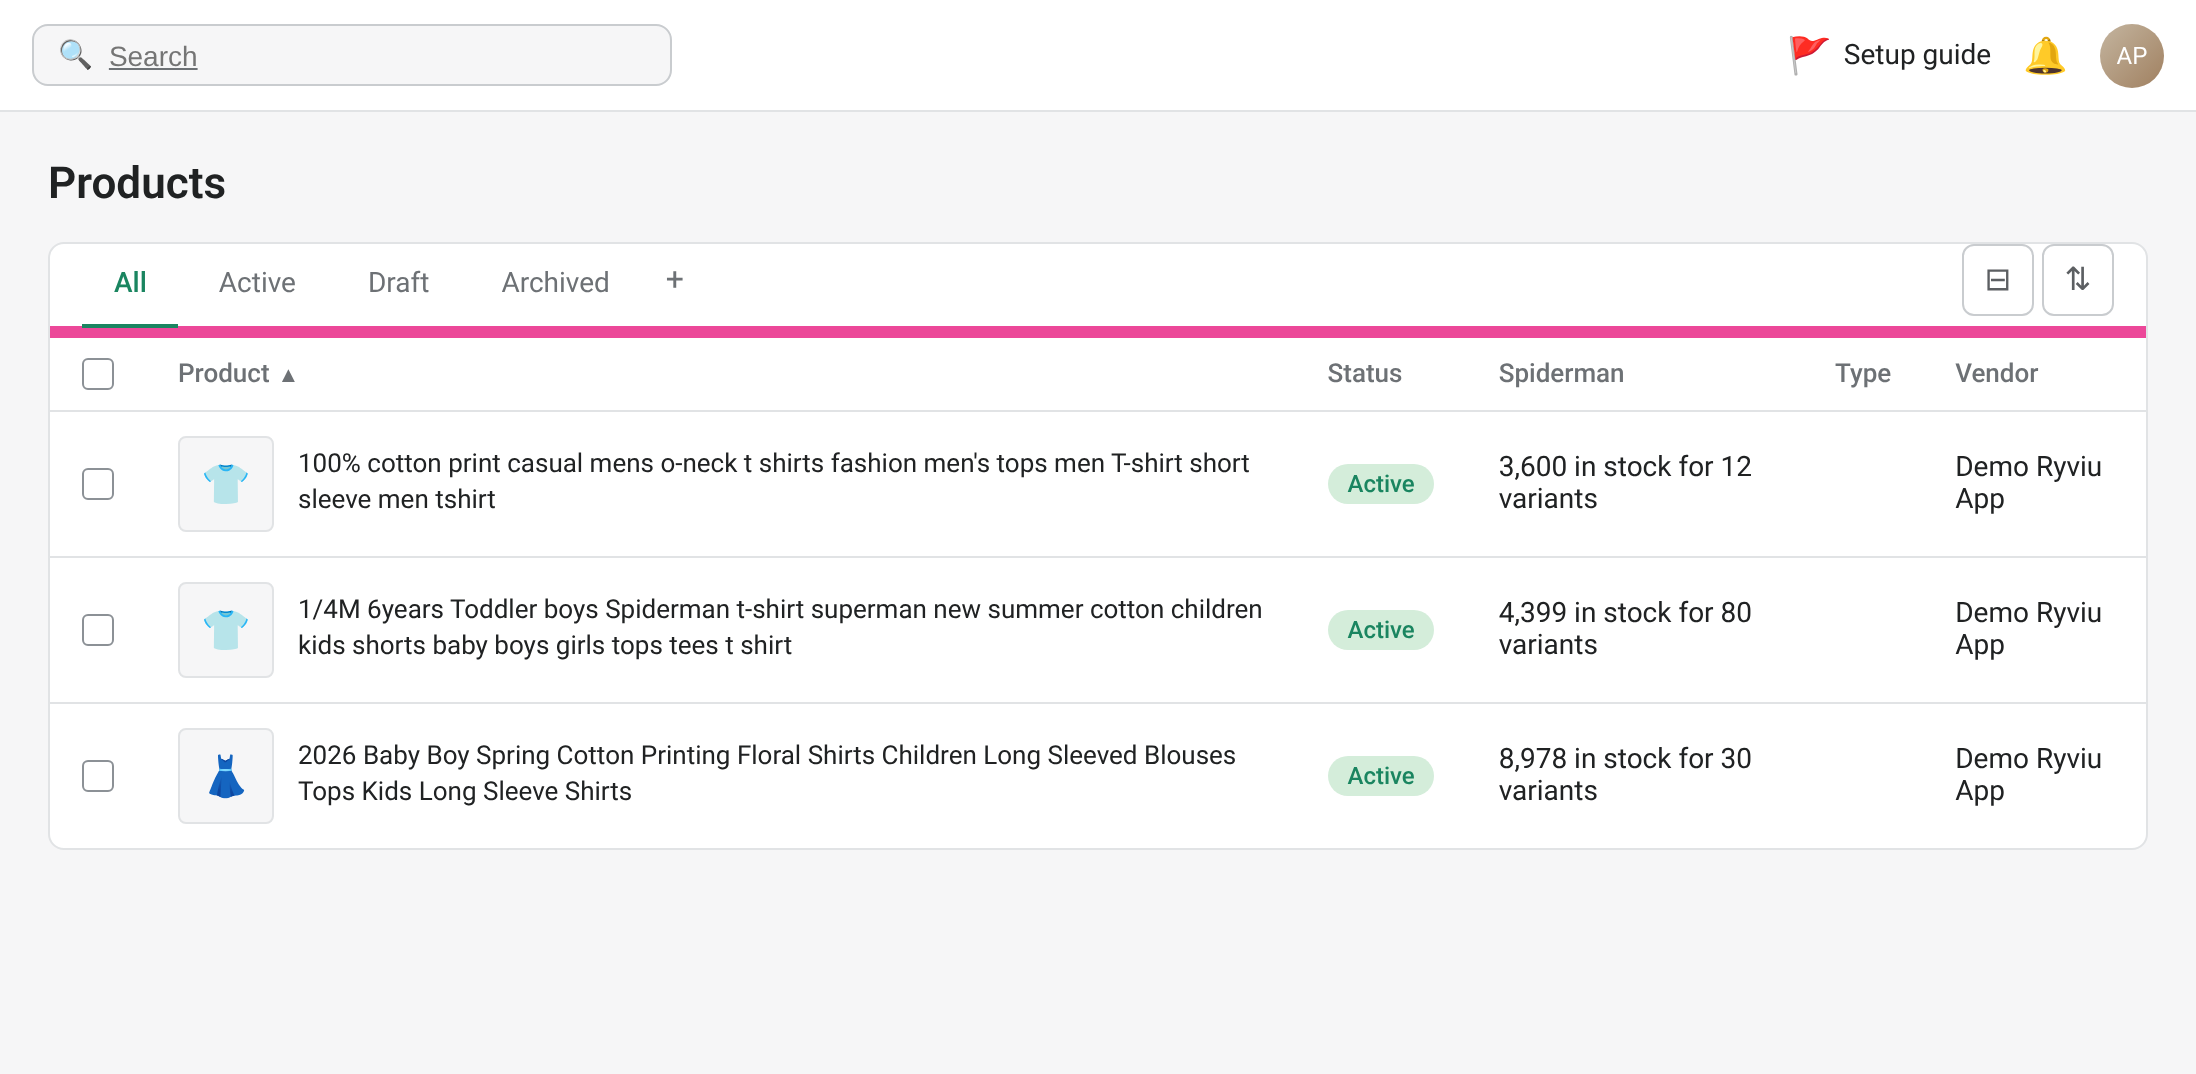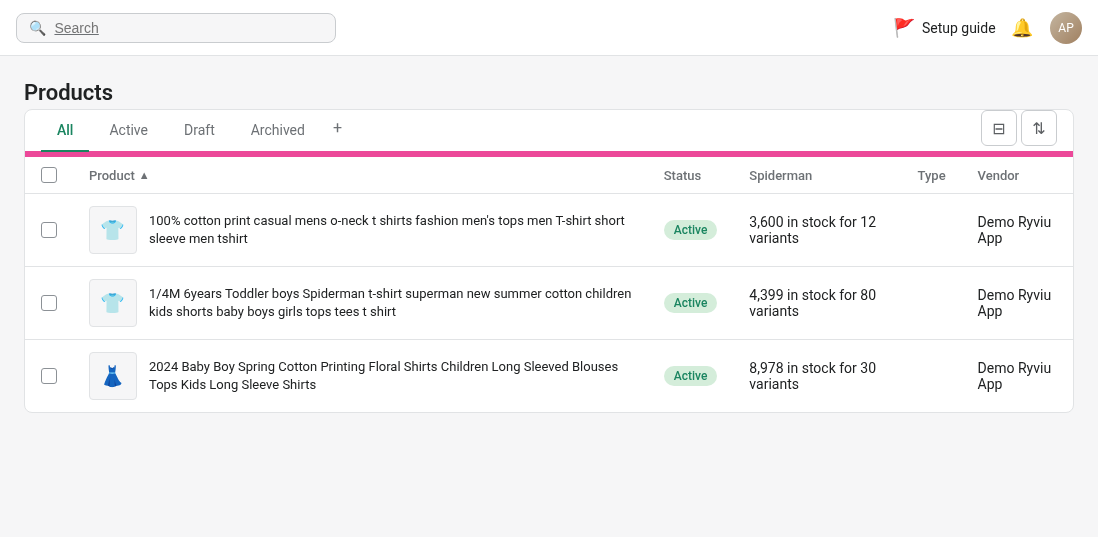--- a/index.html
+++ b/index.html
@@ -65,21 +65,21 @@
 
     
     .main-content {
       padding: 24px;
     }
 
     
     .page-header {
       display: flex;
       align-items: center;
-      margin-bottom: 4px;
+      margin-bottom: 16px;
     }
     .page-title {
       font-size: 22px;
       font-weight: 600;
       color: #202223;
     }
     .header-actions {
       margin-left: auto;
       display: flex;
       align-items: center;
@@ -345,21 +345,21 @@
     <td></td>
     <td>Demo Ryviu App</td>
   </tr>
           <tr>
     <td class="checkbox-cell">
       <div class="checkbox"></div>
     </td>
     <td>
       <div class="product-cell">
         <div class="product-thumb">👗</div>
-        <span class="product-name">2024 Baby Boy Spring Cotton Printing Floral Shirts Children Long Sleeved Blouses Tops Kids Long Sleeve Shirts</span>
+        <span class="product-name">2026 Baby Boy Spring Cotton Printing Floral Shirts Children Long Sleeved Blouses Tops Kids Long Sleeve Shirts</span>
       </div>
     </td>
     <td>
       <span class="status-badge status-active">Active</span>
     </td>
     <td>8,978 in stock for 30 variants</td>
     <td></td>
     <td>Demo Ryviu App</td>
   </tr>
         </tbody>

